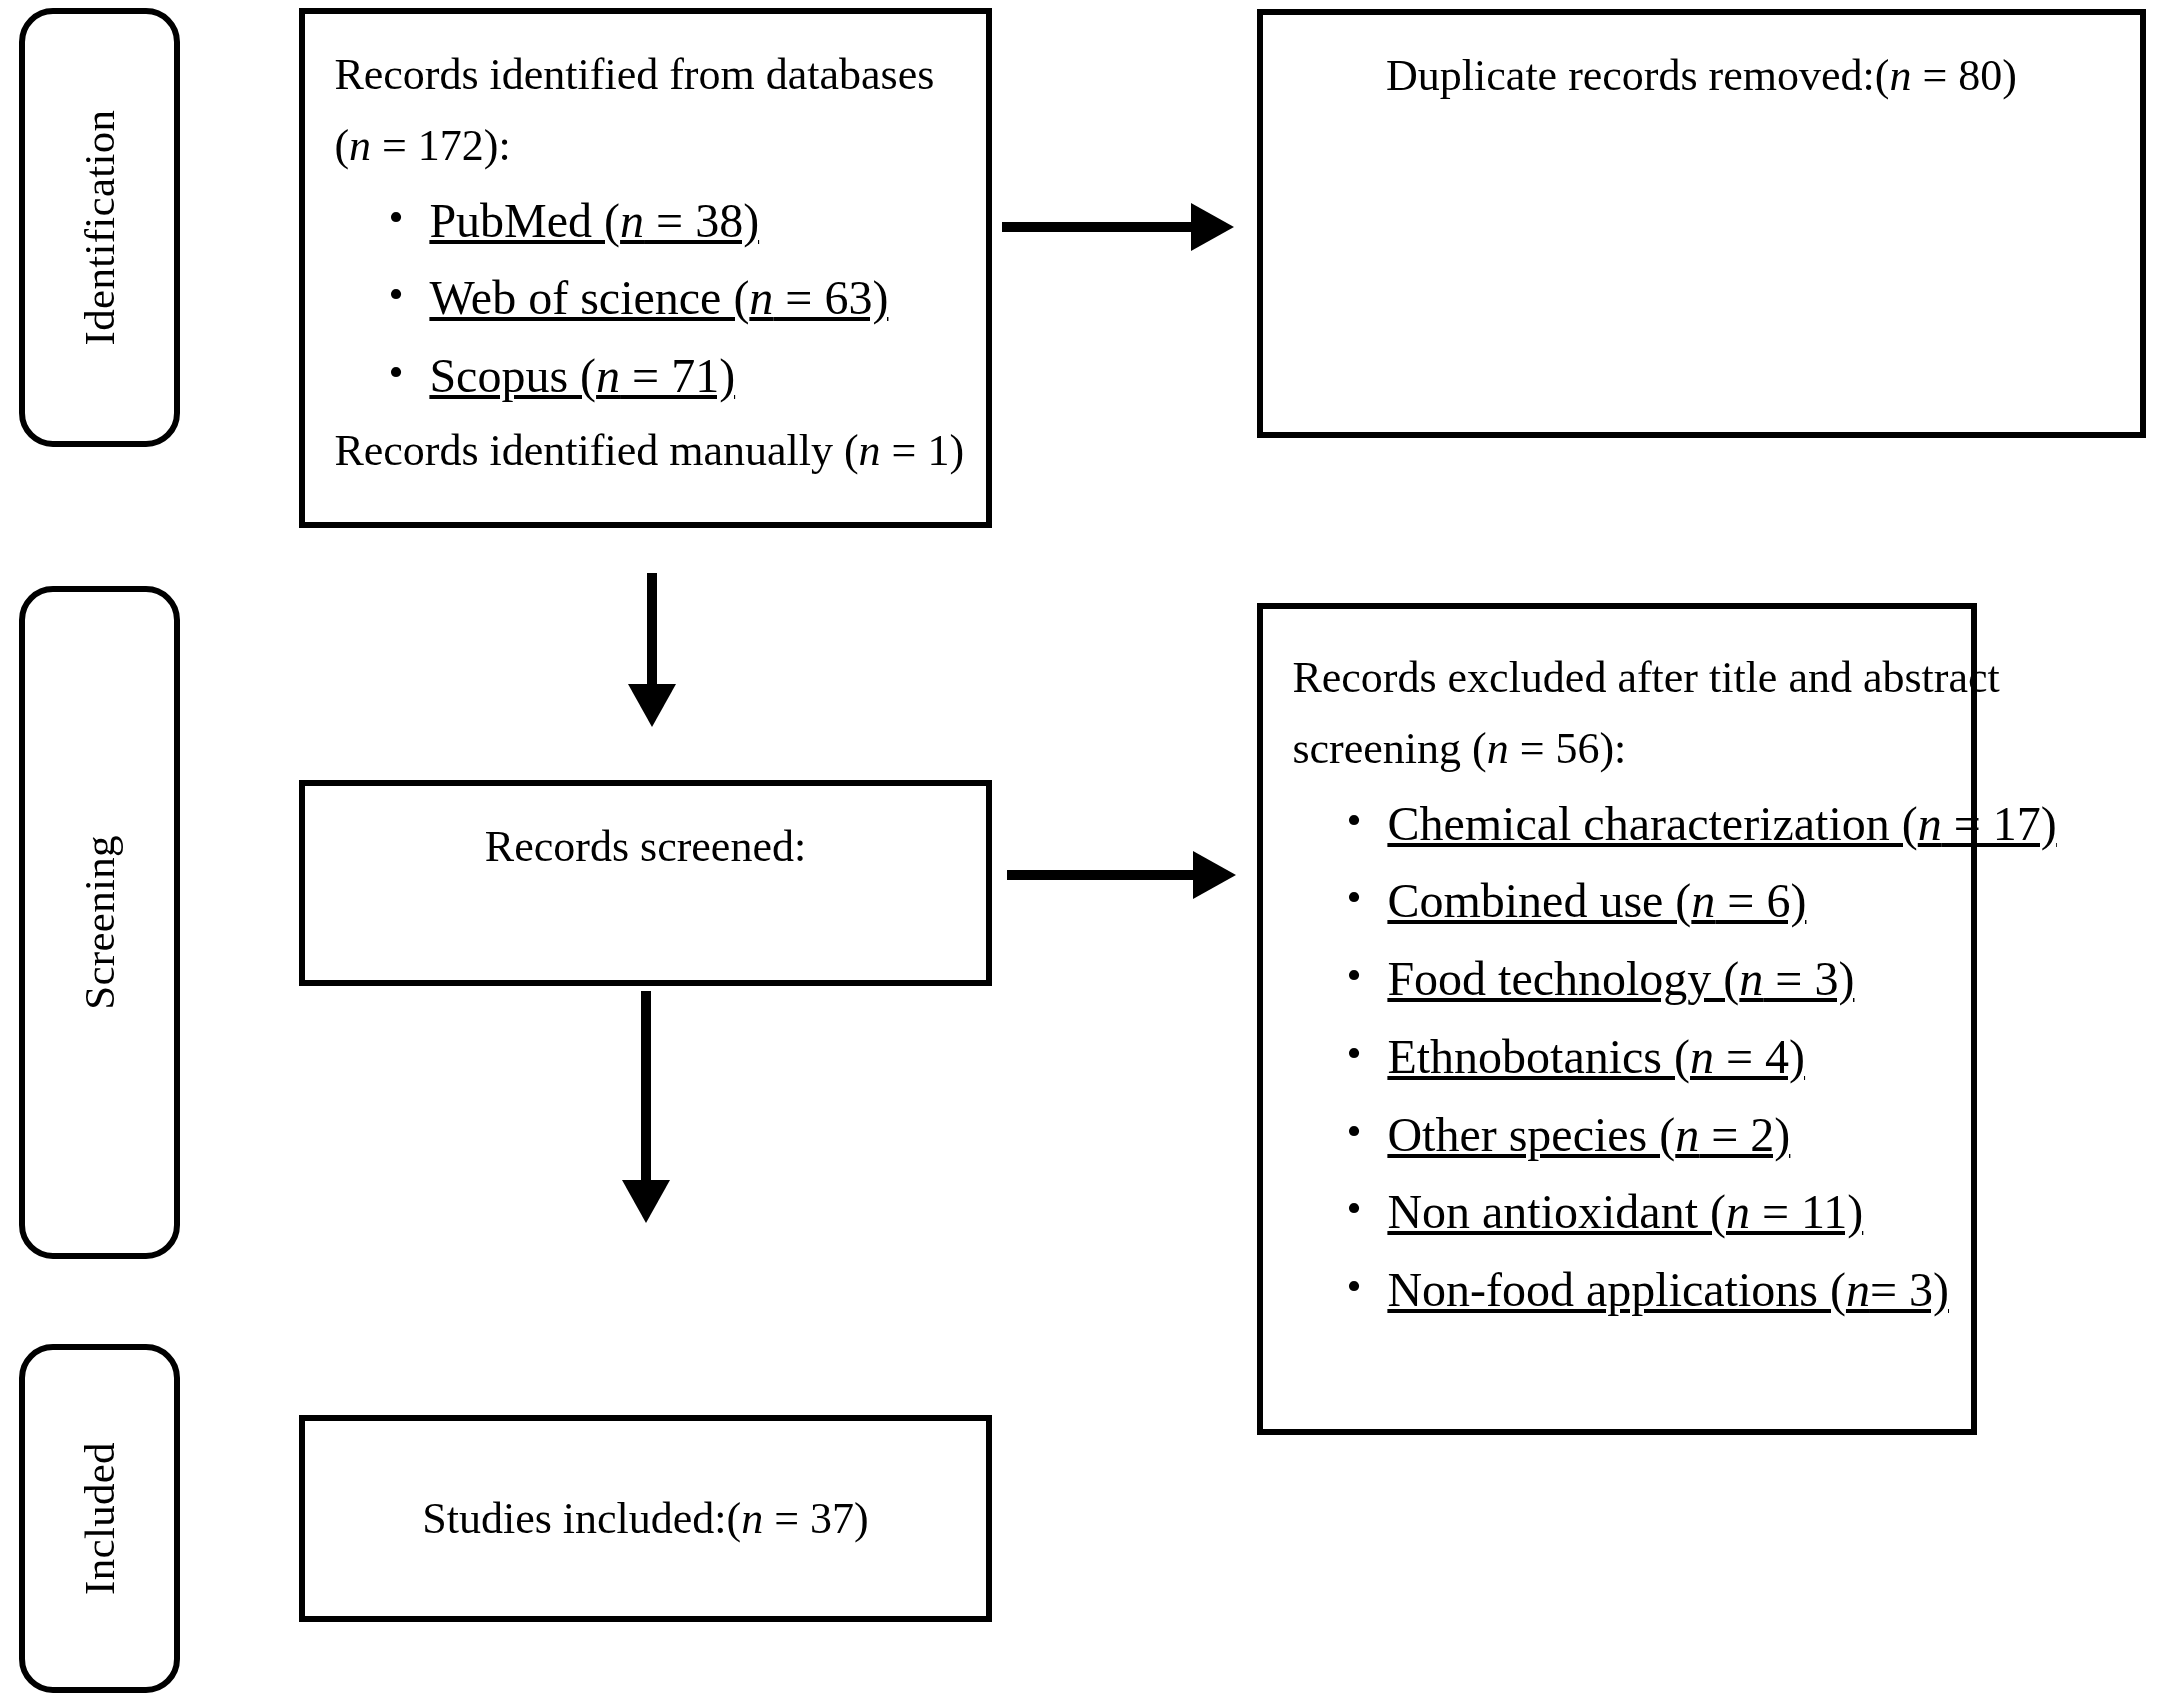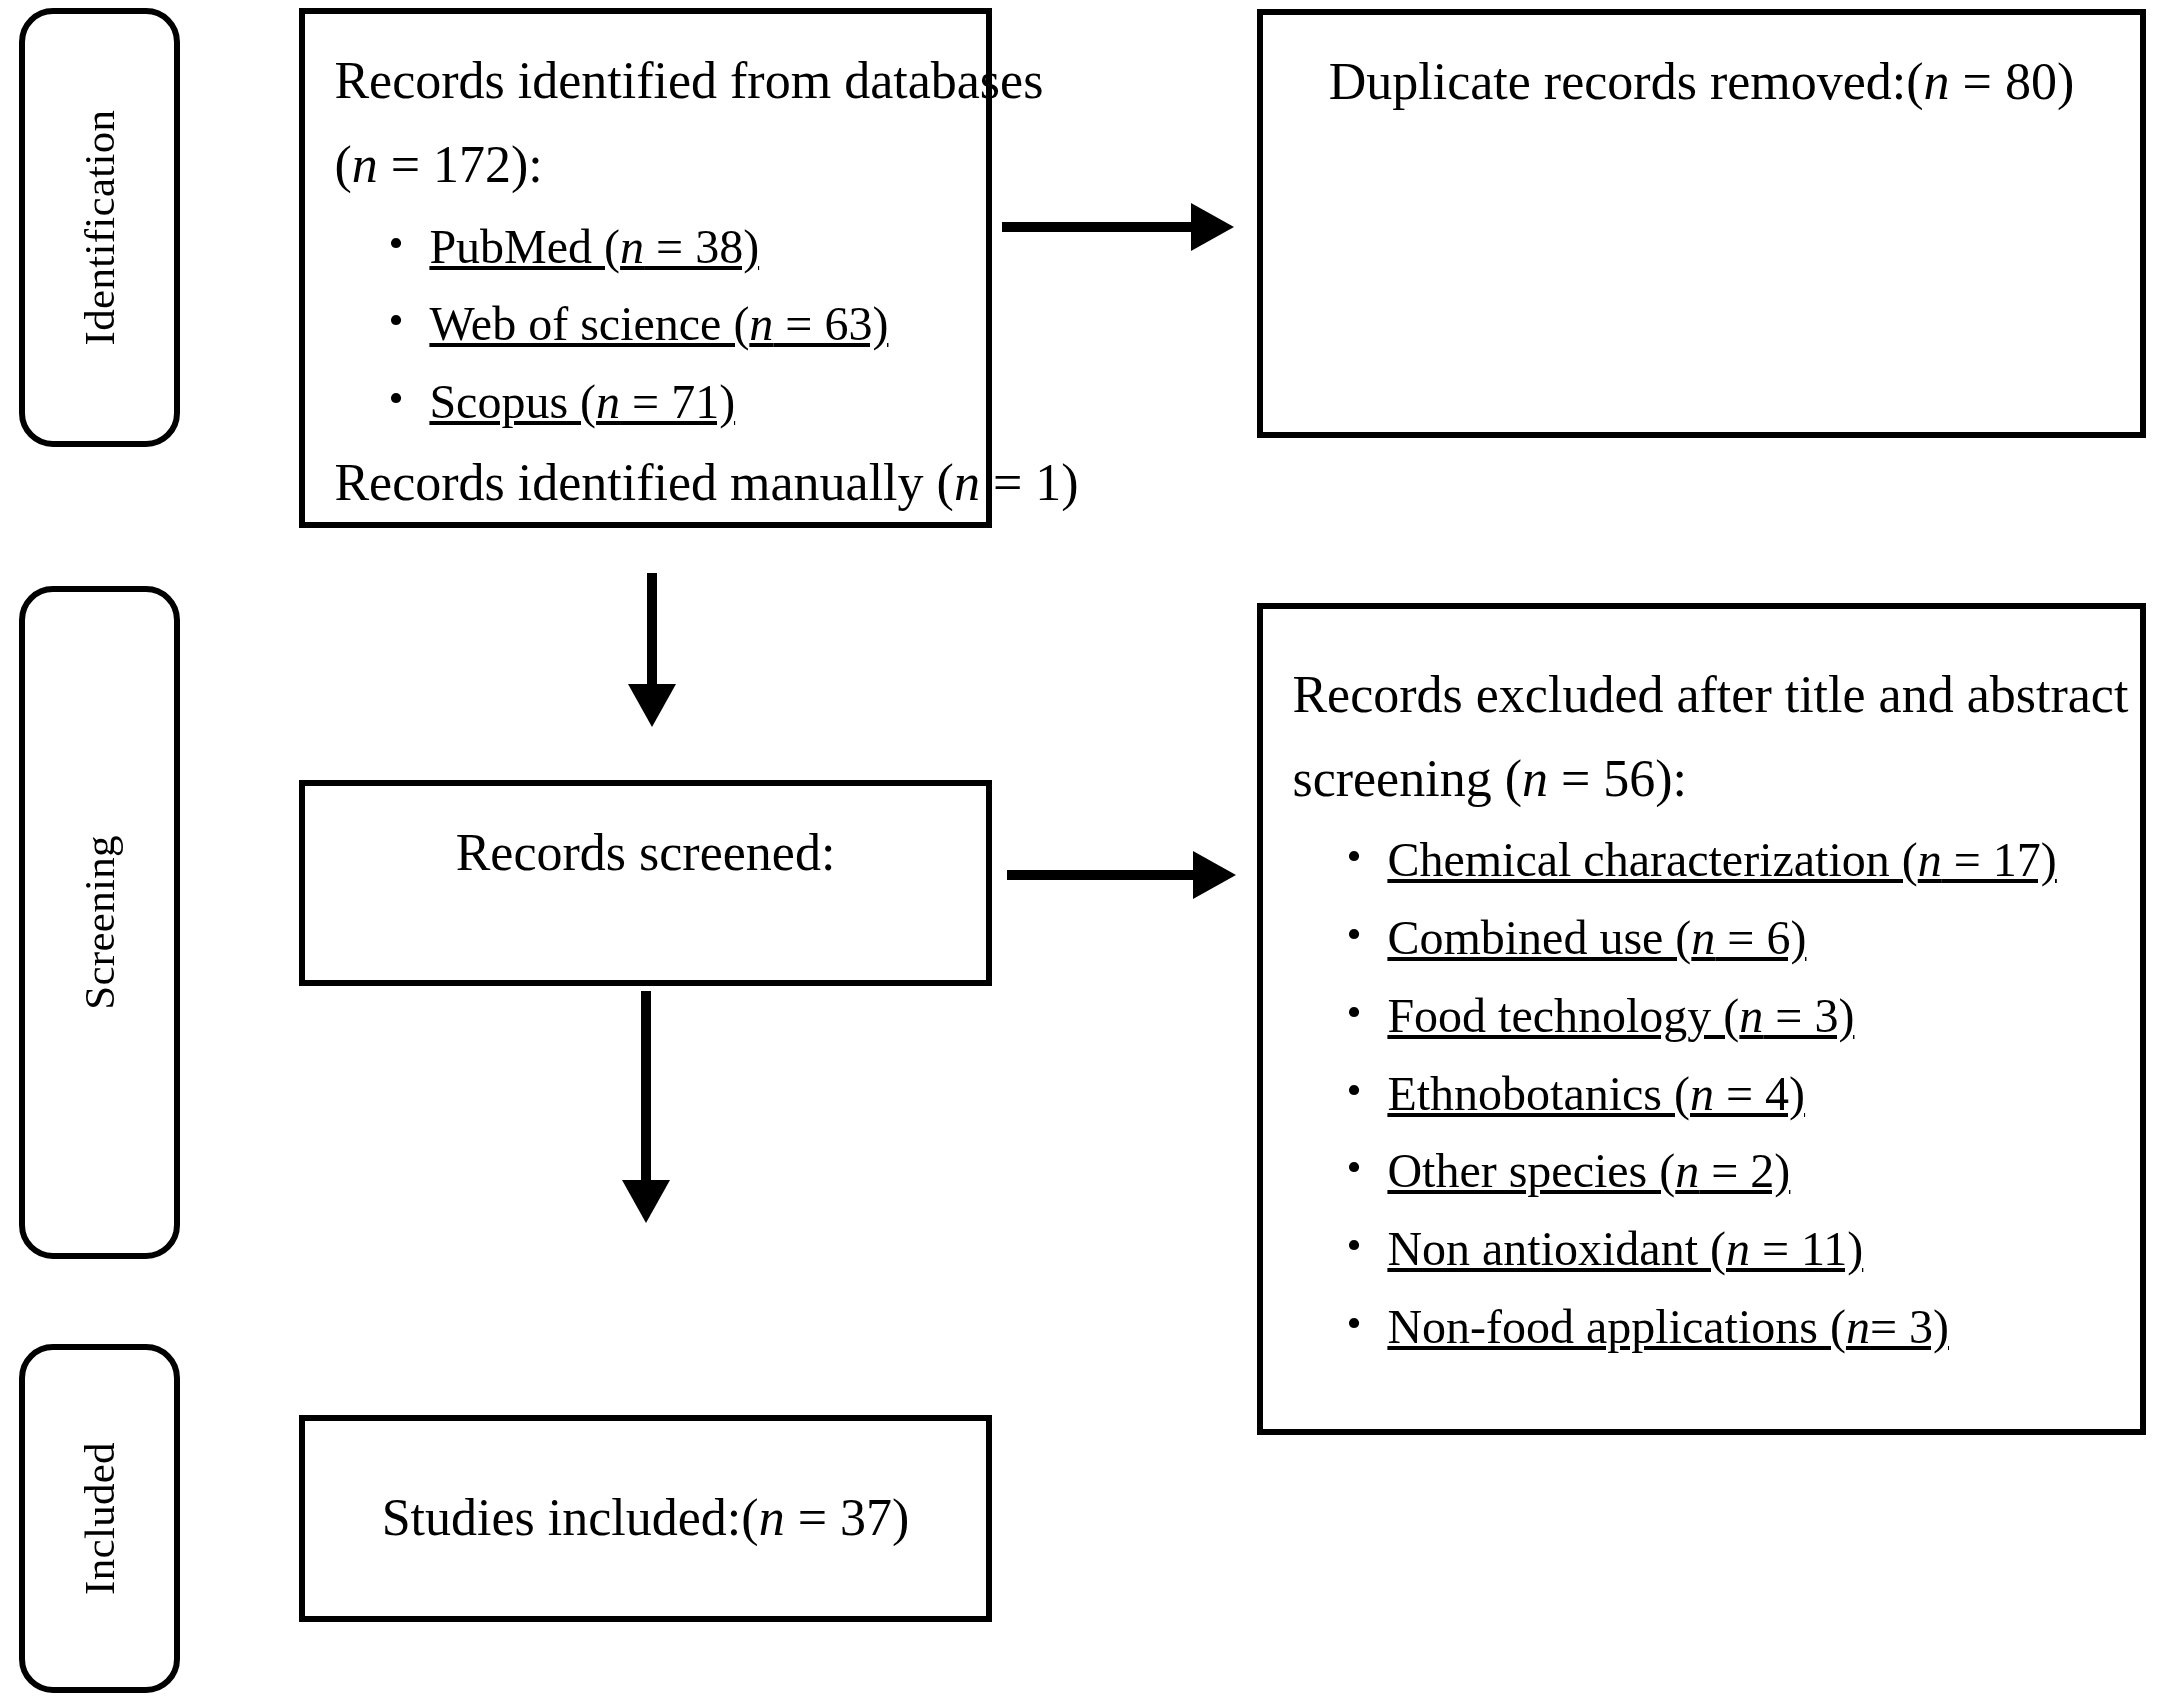--- a/index.html
+++ b/index.html
@@ -44,21 +44,21 @@
     border: 6px solid #000000;
     background: #ffffff;
     padding: 25px 29.4px;
   }
   .flow-box.v-center {
     display: flex;
     justify-content: center;
   }
 
   .box-line {
-    font-size: 52px;
+    font-size: 44px;
     line-height: 1.62;
     white-space: nowrap;
   }
 
   .bullet-list {
     list-style: none;
     margin: 0;
     padding: 0 0 0 95px;
   }
   .bullet-list li {
@@ -152,21 +152,21 @@
 
   <div class="flow-box v-center" style="left:1257px; top:8.7px; width:889px; height:429px;">
     <div class="box-line">Duplicate records removed:</div>
     <div class="box-line">(<span class="n">n</span> = 80)</div>
   </div>
 
   <div class="flow-box v-center" style="left:299px; top:763px; width:693px; height:206px;margin-top:17px;">
     <div class="box-line">Records screened:</div>
   </div>
 
-  <div class="flow-box" style="left:1257px; top:603px; width:889px; height:832px; padding-top:44px;">
+  <div class="flow-box" style="left:1257px; top:603px; width:720px; height:832px; padding-top:33px;">
     <div class="box-line">Records excluded after title and abstract</div>
     <div class="box-line">screening (<span class="n">n</span> = 56):</div>
     <ul class="bullet-list">
       <li>Chemical characterization (<span class="n">n</span> = 17)</li>
       <li>Combined use (<span class="n">n</span> = 6)</li>
       <li>Food technology (<span class="n">n</span> = 3)</li>
       <li>Ethnobotanics (<span class="n">n</span> = 4)</li>
       <li>Other species (<span class="n">n</span> = 2)</li>
       <li>Non antioxidant (<span class="n">n</span> = 11)</li>
       <li>Non-food applications (<span class="n">n</span>= 3)</li>

